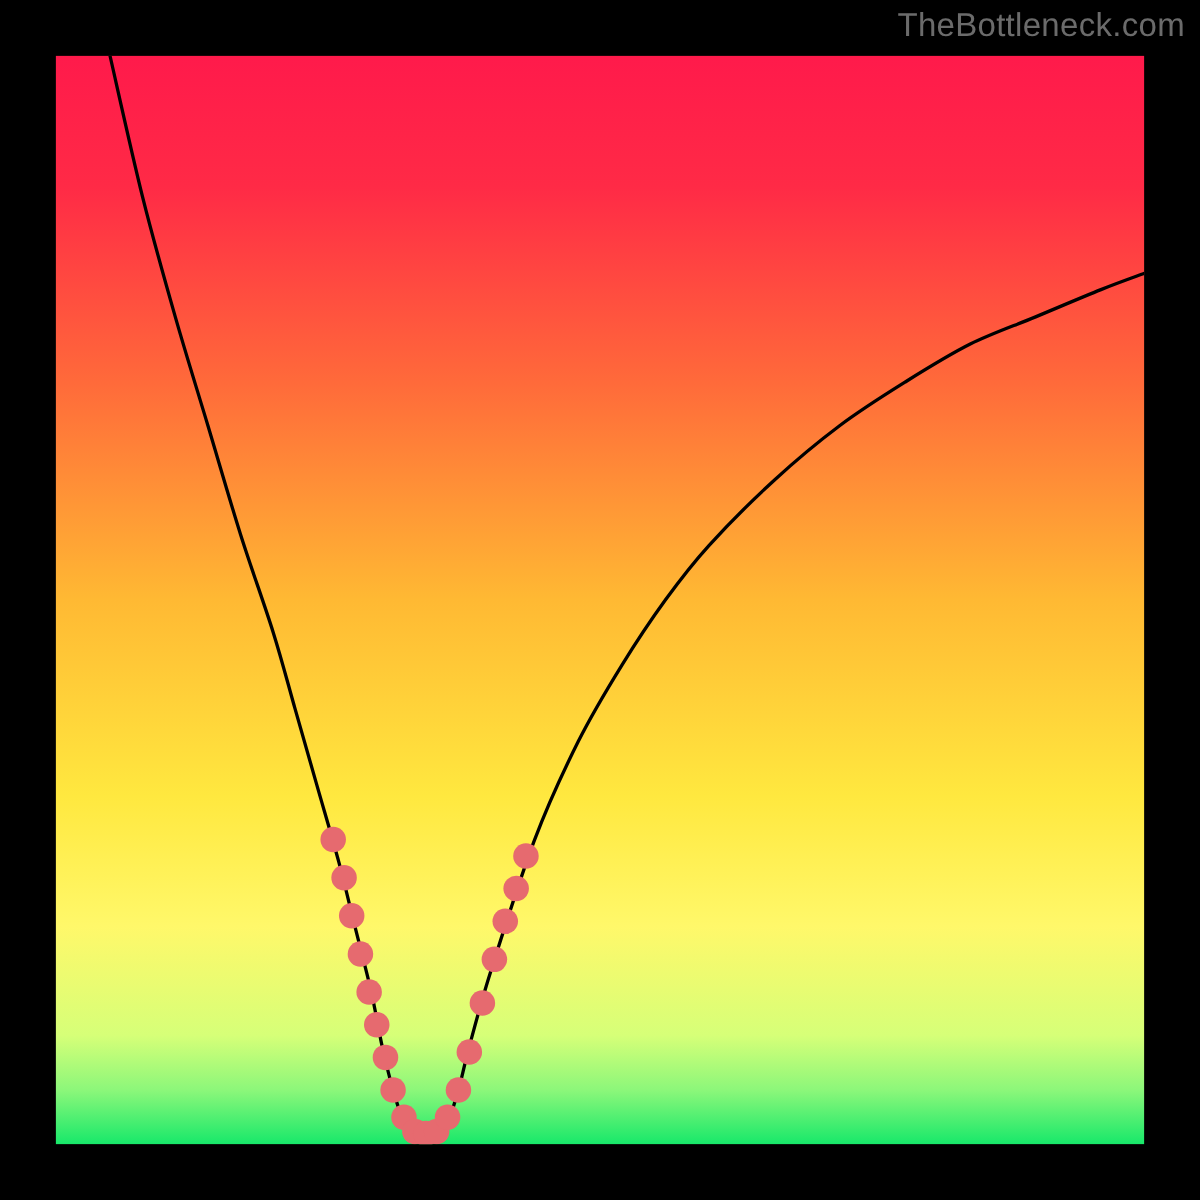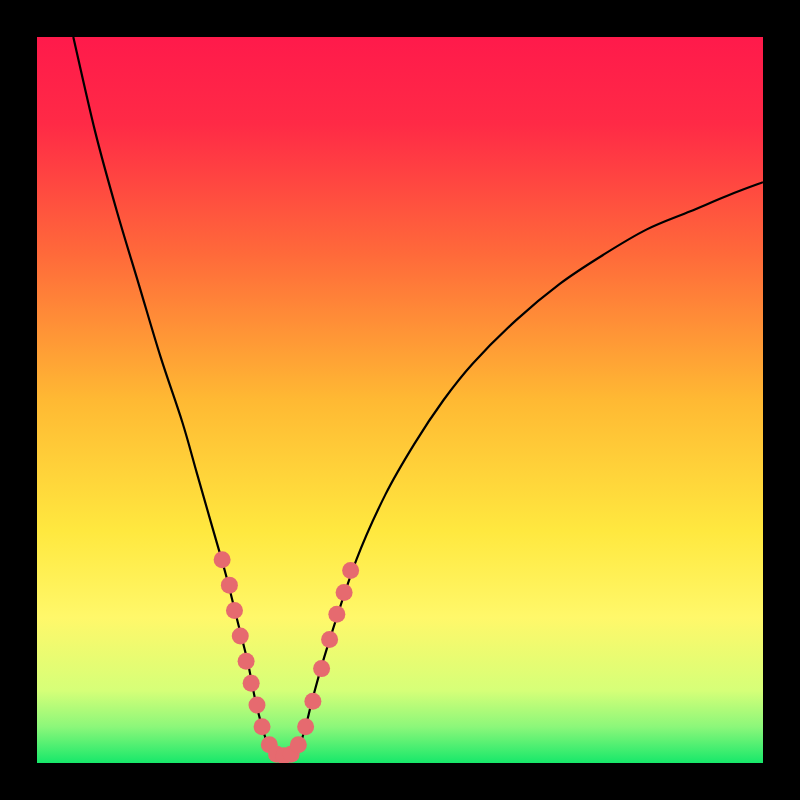--- a/index.html
+++ b/index.html
@@ -37,20 +37,21 @@
     letter-spacing: 0.2px;
     font-family: Arial, Helvetica, sans-serif;
   }
   svg { display: block; }
 </style>
 </head>
 <body>
 
 <div class="frame">
 
+  <div class="attribution">TheBottleneck.com</div>
 
   <div class="plot">
     <svg id="chart-svg" width="726" height="726" viewBox="0 0 726 726">
       <defs>
         <linearGradient id="bg-grad" x1="0" y1="0" x2="0" y2="1">
             <stop offset="0%" stop-color="#ff1a4b"></stop>
             <stop offset="12%" stop-color="#ff2a46"></stop>
             <stop offset="30%" stop-color="#ff6a3a"></stop>
             <stop offset="50%" stop-color="#ffb933"></stop>
             <stop offset="68%" stop-color="#ffe83f"></stop>

